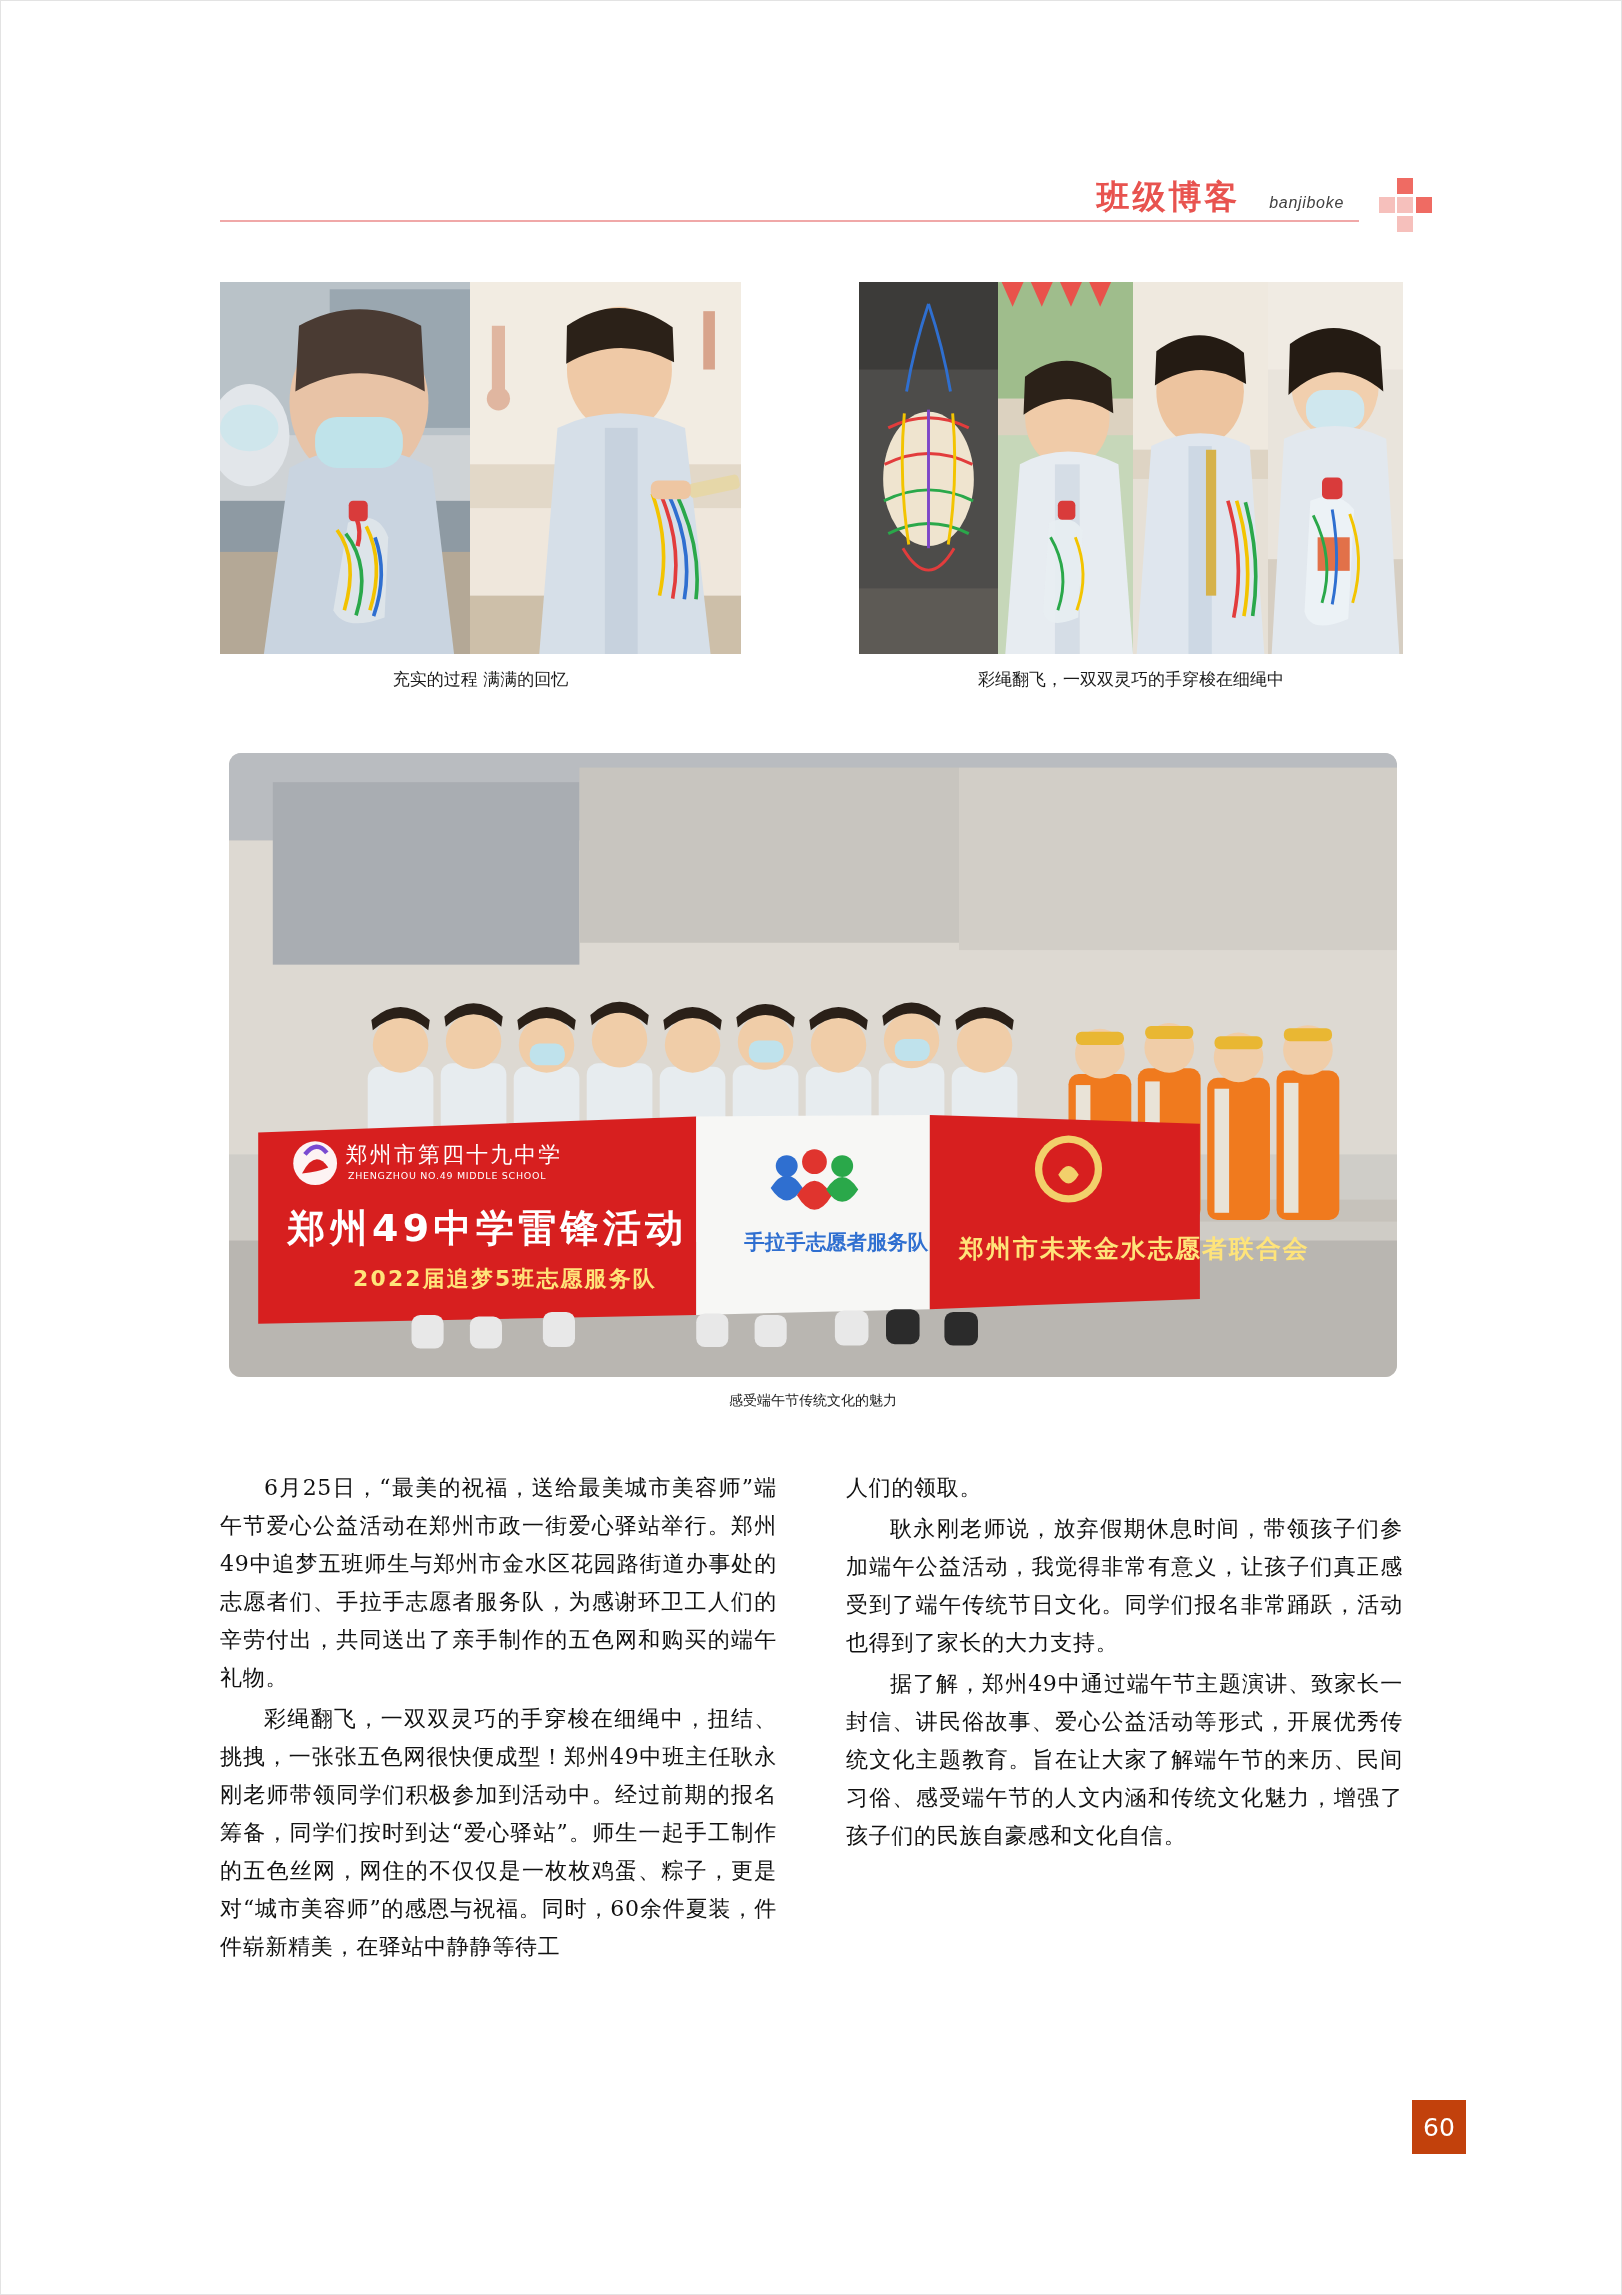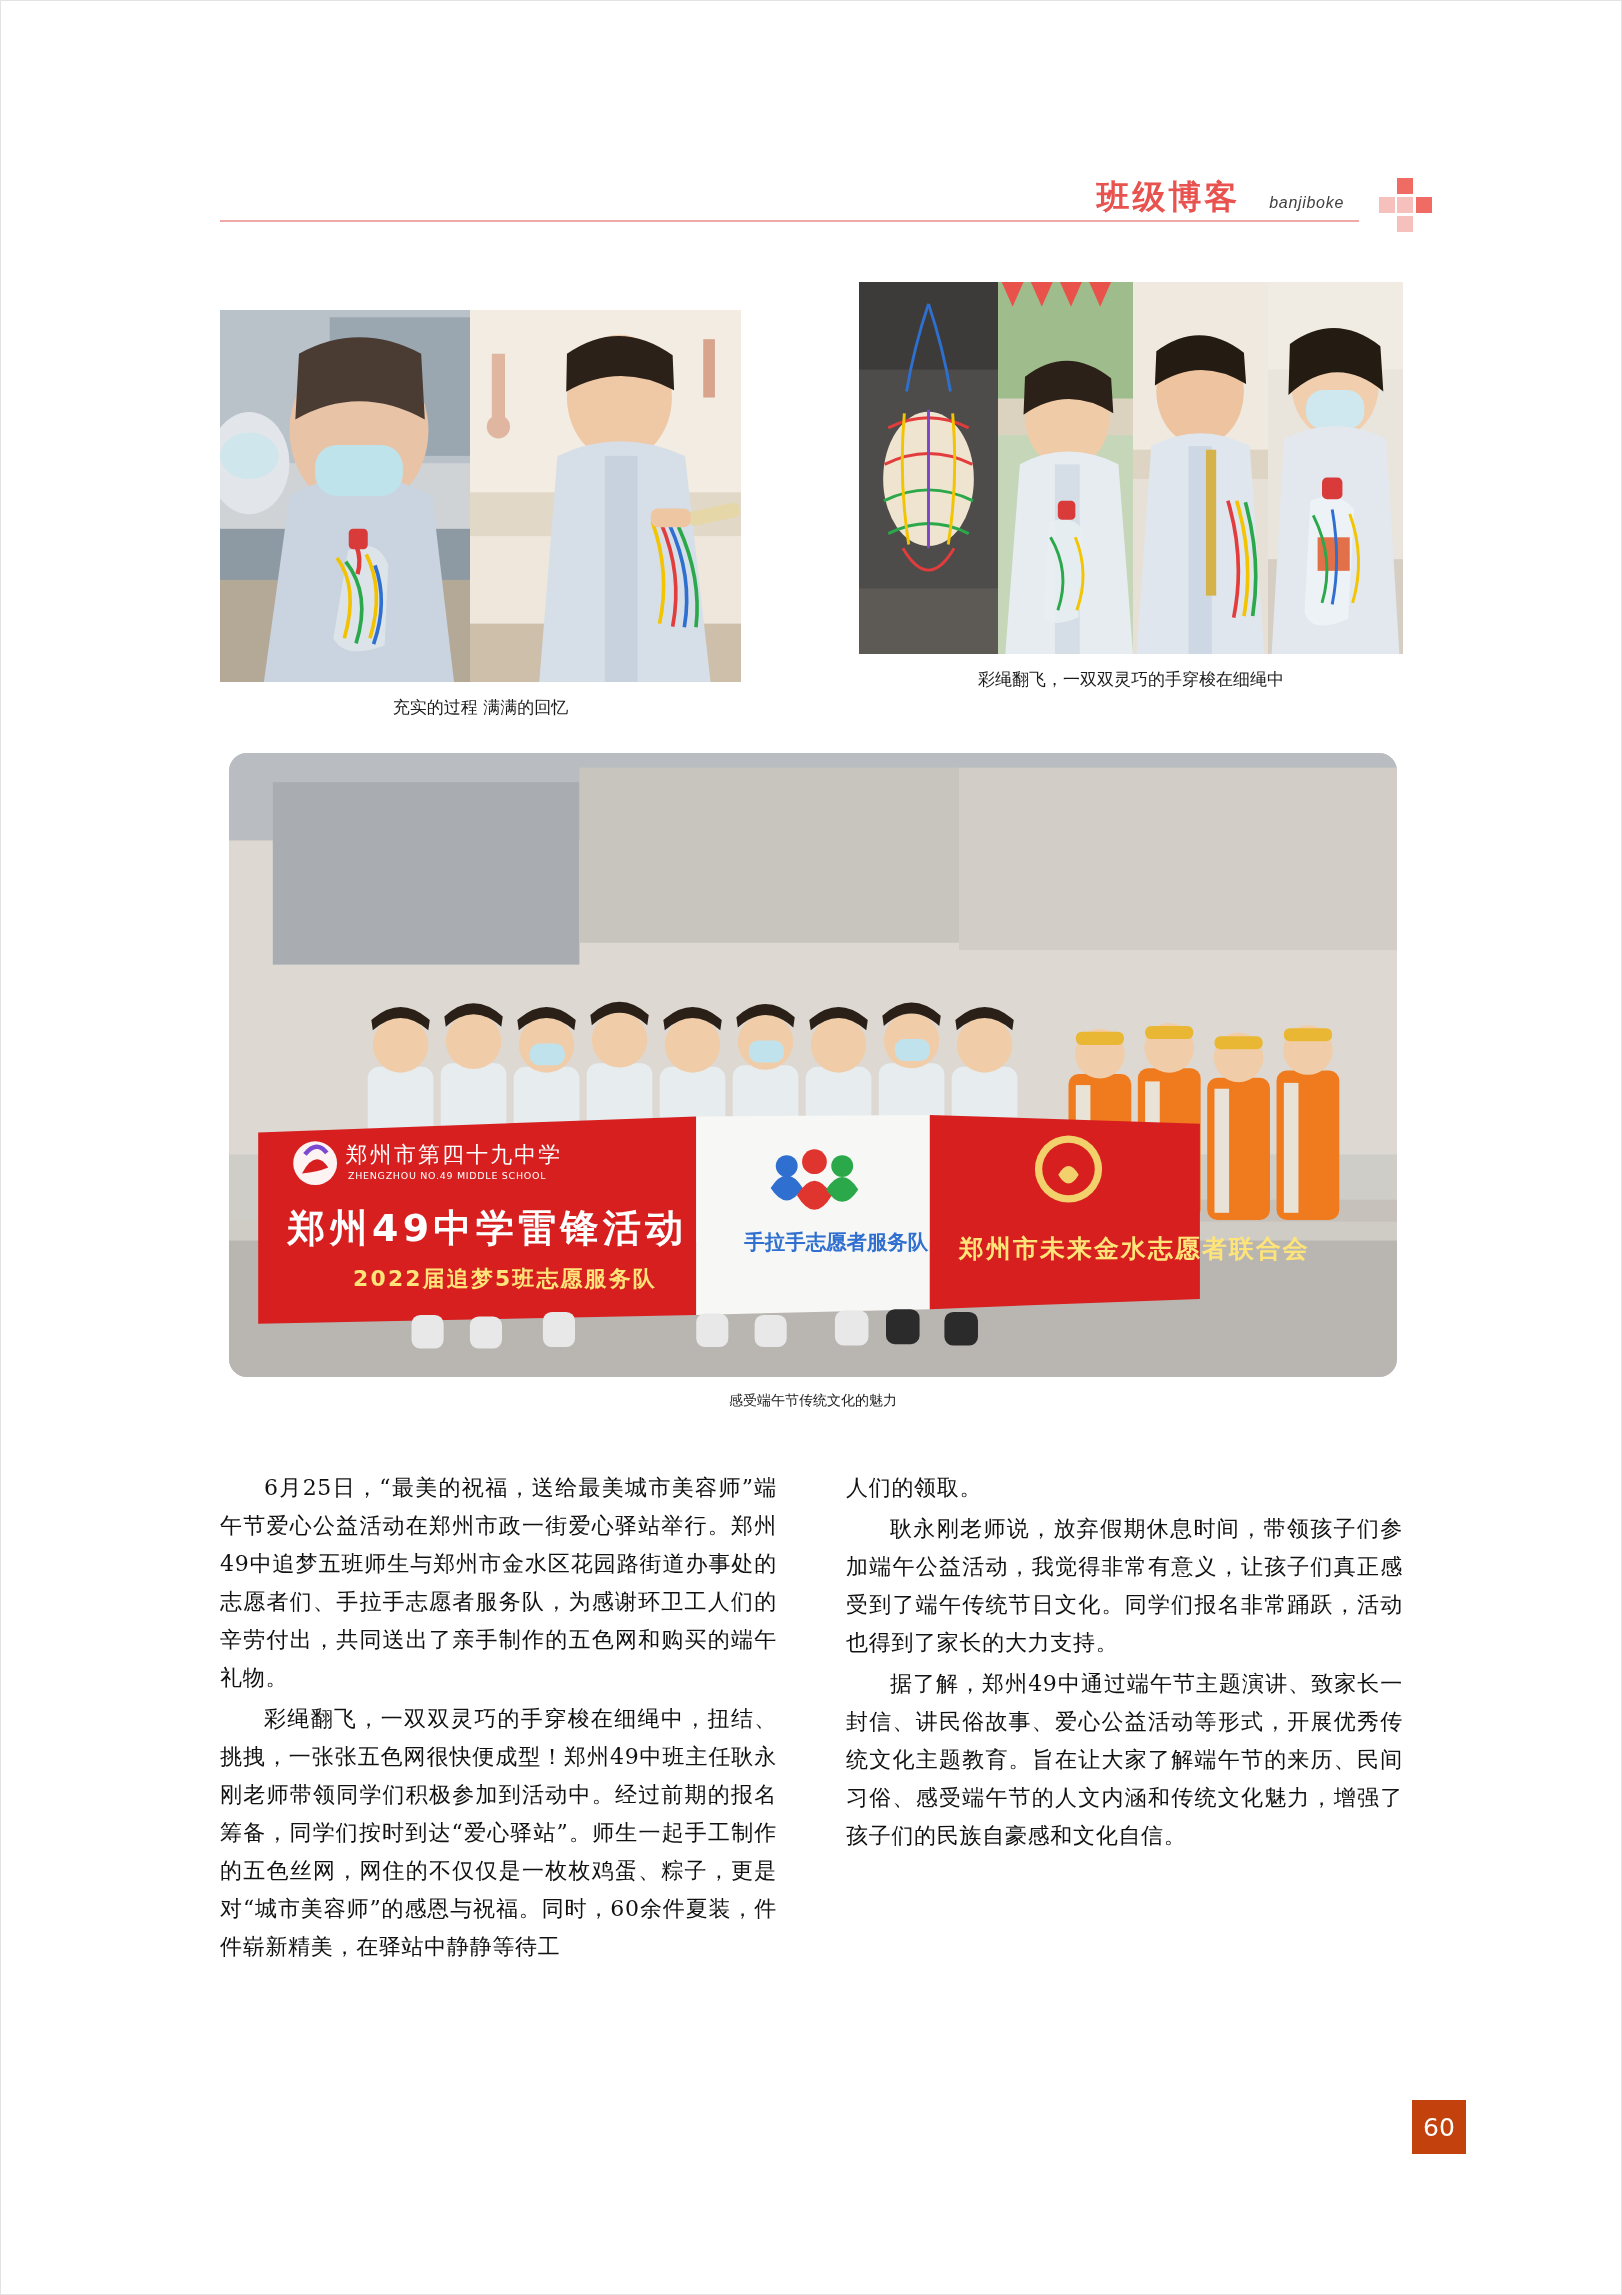--- a/index.html
+++ b/index.html
@@ -32,32 +32,32 @@
   .header .deco i{position:absolute;display:block;background:#f4b8b4;}
   .header .deco i.b1{left:20.4px;top:0;width:16px;height:16px;background:#ef6b63;}
   .header .deco i.b2{left:39px;top:19px;width:16px;height:16px;background:#ef6b63;}
   .header .deco i.b3{left:20.4px;top:19px;width:16px;height:16px;background:#f6c0bc;}
   .header .deco i.b4{left:1.5px;top:19px;width:16px;height:16px;background:#f6c0bc;}
   .header .deco i.b5{left:20.4px;top:38px;width:16px;height:16px;background:#f6c0bc;}
 
   
   .photo-row{position:absolute;top:281px;left:219px;width:1183px;height:372px;}
   .group{position:absolute;top:0;height:372px;}
-  .group.left{left:0;width:521px;margin-top:28px;}
+  .group.left{left:0;width:521px;}
   .group.right{left:639px;width:544px;}
   .strip{display:flex;height:372px;gap:0;}
   .ph{position:relative;overflow:hidden;}
   .cap{
     position:absolute;top:386px;width:100%;text-align:center;
     font-size:17px;color:#1b1b1b;
     font-family:"DejaVu Sans","Liberation Sans",sans-serif;
   }
   .big-photo{
     position:absolute;left:228px;top:752px;width:1168px;height:624px;
-    border-radius:18px;overflow:hidden;
+    border-radius:12px;overflow:hidden;
   }
   .big-cap{
     position:absolute;left:228px;top:1391px;width:1168px;text-align:center;
     font-size:14px;color:#1b1b1b;
     font-family:"DejaVu Sans","Liberation Sans",sans-serif;
   }
 
   
   .cols{
     position:absolute;left:219px;top:1468px;width:1183px;height:599px;

